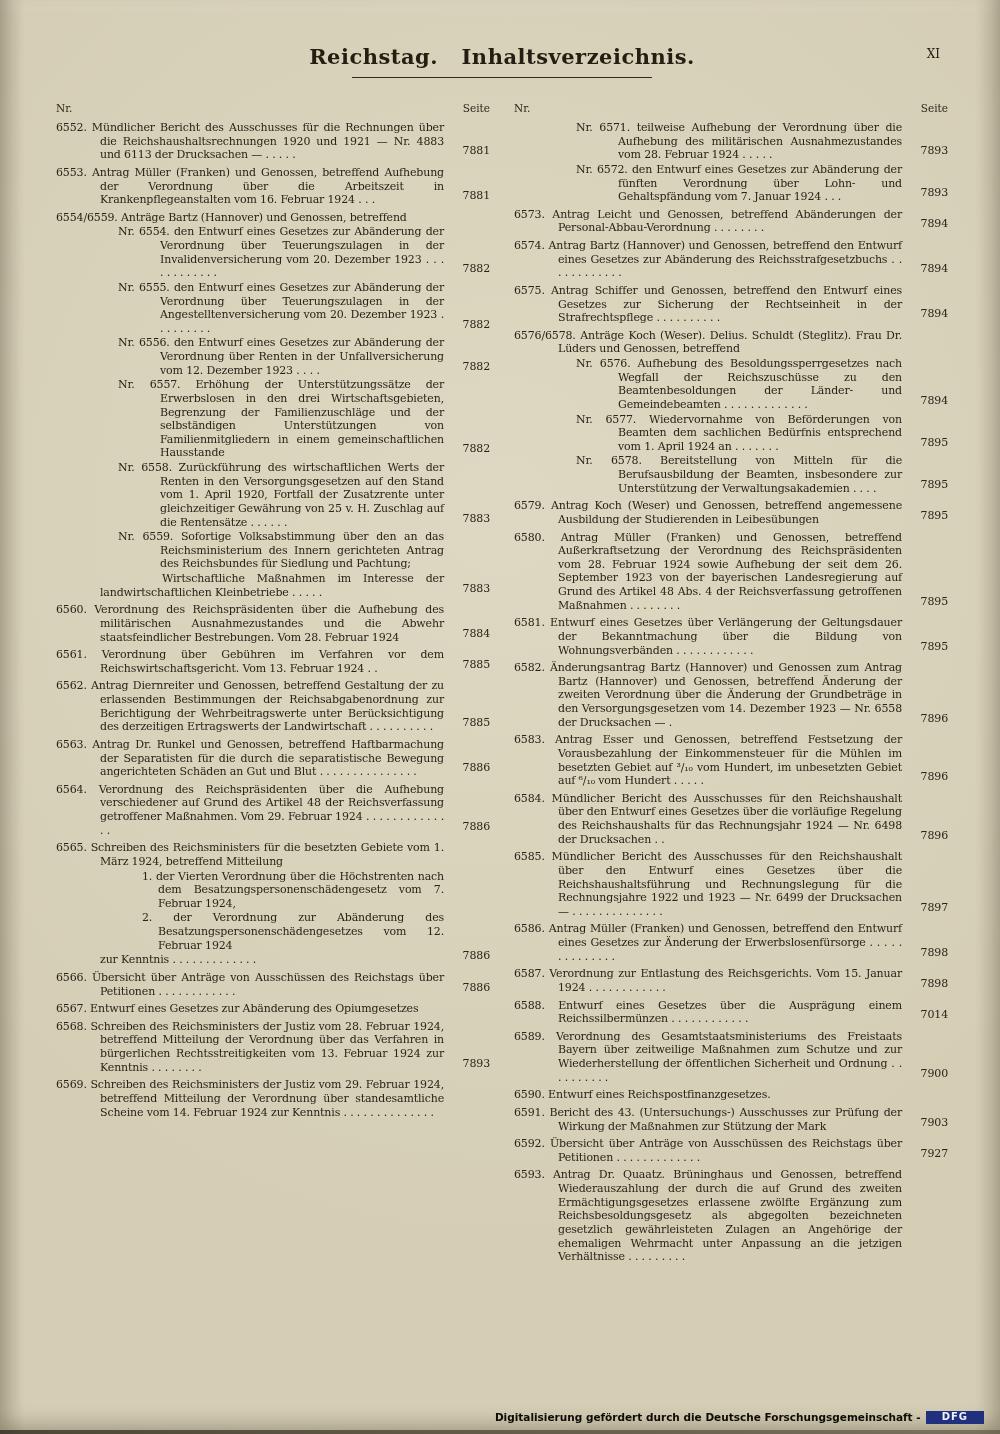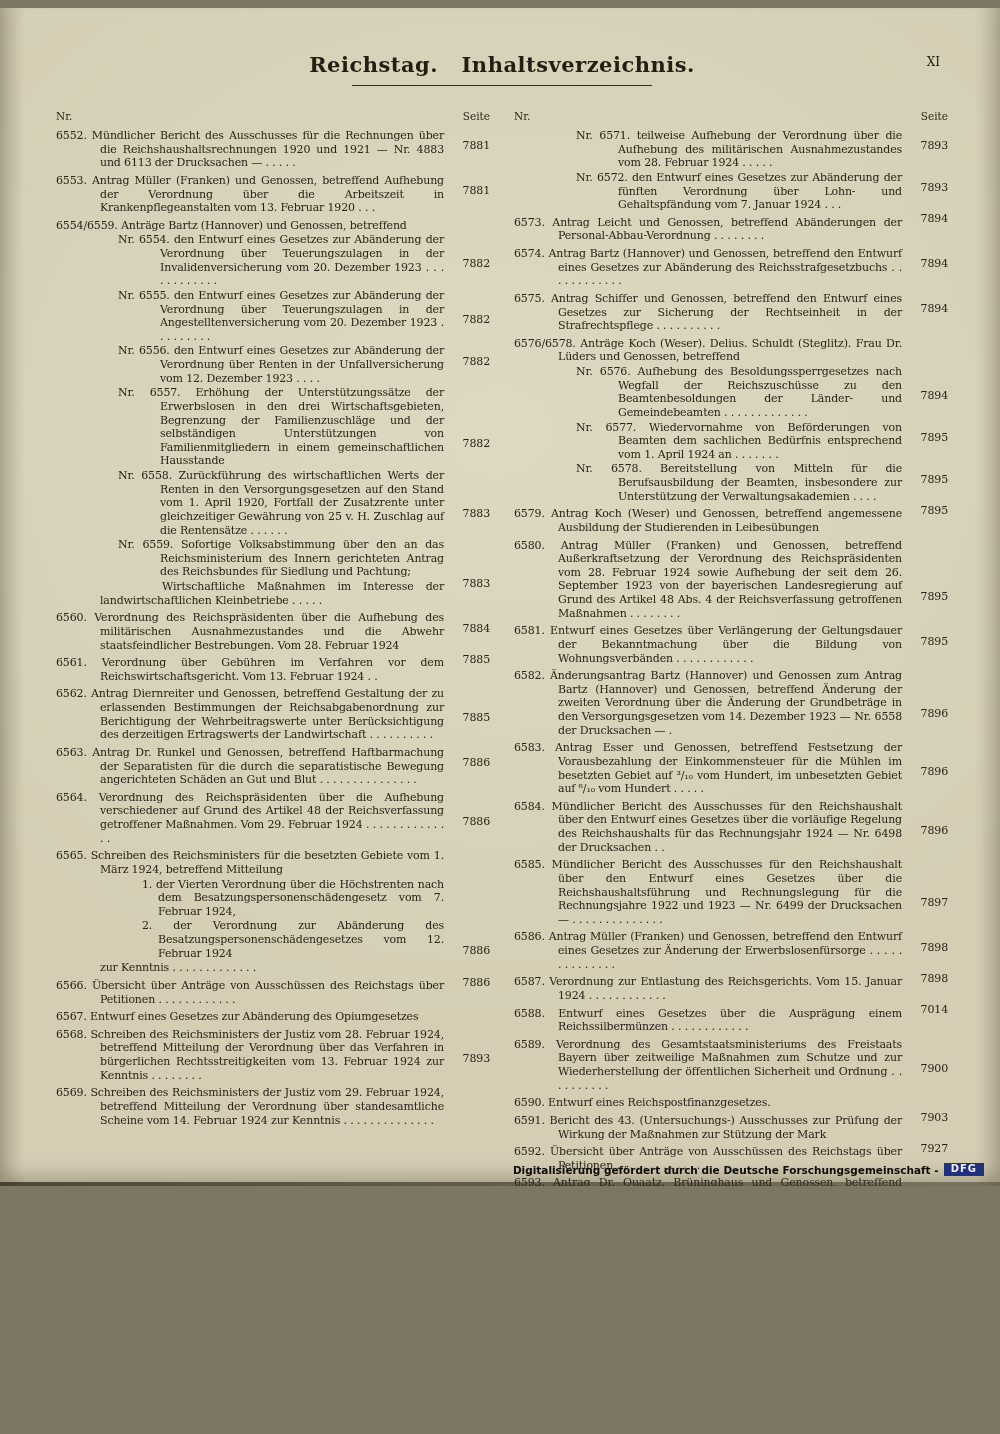--- a/index.html
+++ b/index.html
@@ -1,19 +1,19 @@
 <!DOCTYPE html>
 <html><head>
 <meta charset="utf-8">
 <style>
   html,body { margin:0; padding:0; background:#7e7664; }
   .scan {
     position:relative;
-    width:1000px; height:1178px;
-    margin:8px auto;
+    width:1000px; height:1434px;
+    margin:0 auto;
     overflow:hidden;
     color:#2a2318;
     font-family:"DejaVu Serif", serif;
     background:
       radial-gradient(130% 95% at 50% 36%, rgba(255,253,242,0.22) 0%, rgba(255,253,242,0) 55%),
       radial-gradient(125% 120% at 50% 50%, rgba(0,0,0,0) 68%, rgba(70,58,36,0.30) 100%),
       linear-gradient(to right, rgba(92,80,56,0.25) 0%, rgba(92,80,56,0) 2.5%, rgba(92,80,56,0) 97.5%, rgba(92,80,56,0.22) 100%),
       #d5ceb5;
     box-shadow: inset 0 -10px 18px rgba(55,45,25,0.30), inset 0 6px 14px rgba(255,255,255,0.12);
   }
@@ -37,30 +37,30 @@
   .col-head { display:flex; justify-content:space-between; font-size:10.5px; margin-bottom:7px; color:#2e2719;align-items:center; }
 
   .entries { font-size:11px; line-height:1.24; text-align:justify; letter-spacing:-0.15px; }
   .entry { position:relative; padding-right:46px; }
   .entry.level-0 { padding-left:44px; text-indent:-44px; margin-top:4px; }
   .entries > .entry:first-child { margin-top:0; }
   .entry.level-1 { margin-left:62px; padding-left:42px; text-indent:-42px; margin-top:1px; }
   .entry.level-2 { margin-left:86px; padding-left:16px; text-indent:-16px; margin-top:1px; }
   .entry.level-3 { margin-left:44px; text-indent:62px; margin-top:1px; }
   .entry.level-4 { margin-left:44px; text-indent:0; margin-top:1px; }
-  .entry .pg { position:absolute; right:0; bottom:17px; text-indent:0; text-align:center; }
+  .entry .pg { position:absolute; right:0; bottom:4px; text-indent:0; text-align:center; }
 
   .scan-footer {
     position:absolute; right:16px; bottom:10px;
-    display:flex; align-items:center; gap:5px;
+    display:flex; align-items:flex-start; gap:5px;
     font-family:"DejaVu Sans", sans-serif; font-size:10.5px; font-weight:bold; color:#0d0b07;
   }
   .dfg-logo {
     display:inline-block; background:#20307e; color:#eef1fa;
-    padding:1px 7px 2px; font-size:10px; letter-spacing:1px; line-height:1;
+    padding:1px 16px 2px; font-size:10px; letter-spacing:1px; line-height:1;
   }
 </style>
 </head>
 <body>
 
 <div class="scan">
   <div class="page">
 
     <div class="header-row">
       <div class="page-title">Reichstag.   Inhaltsverzeichnis.</div>
@@ -69,21 +69,21 @@
     <div class="title-rule"></div>
 
     <div class="columns">
       <section class="col">
         <div class="col-head">
           <span>Nr.</span>
           <span>Seite</span>
         </div>
         <div class="entries" id="entries-left">
             <div class="entry level-0"><span class="lbl">6552. </span><span>Mündlicher Bericht des Ausschusses für die Rechnungen über die Reichshaushaltsrechnungen 1920 und 1921 — Nr. 4883 und 6113 der Drucksachen — .  .  .  .  .</span><span class="pg">7881</span></div>
-            <div class="entry level-0"><span class="lbl">6553. </span><span>Antrag Müller (Franken) und Genossen, betreffend Aufhebung der Verordnung über die Arbeitszeit in Krankenpflegeanstalten vom 13. Februar 1920 .  .  .</span><span class="pg">7881</span></div>
+            <div class="entry level-0"><span class="lbl">6553. </span><span>Antrag Müller (Franken) und Genossen, betreffend Aufhebung der Verordnung über die Arbeitszeit in Krankenpflegeanstalten vom 16. Februar 1924 .  .  .</span><span class="pg">7881</span></div>
             <div class="entry level-0"><span class="lbl">6554/6559. </span><span>Anträge Bartz (Hannover) und Genossen, betreffend</span></div>
             <div class="entry level-1"><span class="lbl">Nr. 6554. </span><span>den Entwurf eines Gesetzes zur Abänderung der Verordnung über Teuerungszulagen in der Invalidenversicherung vom 20. Dezember 1923 .  .  .  .  .  .  .  .  .  .  .  .</span><span class="pg">7882</span></div>
             <div class="entry level-1"><span class="lbl">Nr. 6555. </span><span>den Entwurf eines Gesetzes zur Abänderung der Verordnung über Teuerungszulagen in der Angestelltenversicherung vom 20. Dezember 1923 .  .  .  .  .  .  .  .  .</span><span class="pg">7882</span></div>
             <div class="entry level-1"><span class="lbl">Nr. 6556. </span><span>den Entwurf eines Gesetzes zur Abänderung der Verordnung über Renten in der Unfallversicherung vom 12. Dezember 1923 .  .  .  .</span><span class="pg">7882</span></div>
             <div class="entry level-1"><span class="lbl">Nr. 6557. </span><span>Erhöhung der Unterstützungssätze der Erwerbslosen in den drei Wirtschaftsgebieten, Begrenzung der Familienzuschläge und der selbständigen Unterstützungen von Familienmitgliedern in einem gemeinschaftlichen Hausstande</span><span class="pg">7882</span></div>
             <div class="entry level-1"><span class="lbl">Nr. 6558. </span><span>Zurückführung des wirtschaftlichen Werts der Renten in den Versorgungsgesetzen auf den Stand vom 1. April 1920, Fortfall der Zusatzrente unter gleichzeitiger Gewährung von 25 v. H. Zuschlag auf die Rentensätze .  .  .  .  .  .</span><span class="pg">7883</span></div>
             <div class="entry level-1"><span class="lbl">Nr. 6559. </span><span>Sofortige Volksabstimmung über den an das Reichsministerium des Innern gerichteten Antrag des Reichsbundes für Siedlung und Pachtung;</span></div>
             <div class="entry level-3"><span>Wirtschaftliche Maßnahmen im Interesse der landwirtschaftlichen Kleinbetriebe .  .  .  .  .</span><span class="pg">7883</span></div>
             <div class="entry level-0"><span class="lbl">6560. </span><span>Verordnung des Reichspräsidenten über die Aufhebung des militärischen Ausnahmezustandes und die Abwehr staatsfeindlicher Bestrebungen. Vom 28. Februar 1924</span><span class="pg">7884</span></div>
             <div class="entry level-0"><span class="lbl">6561. </span><span>Verordnung über Gebühren im Verfahren vor dem Reichswirtschaftsgericht. Vom 13. Februar 1924 .  .</span><span class="pg">7885</span></div>

